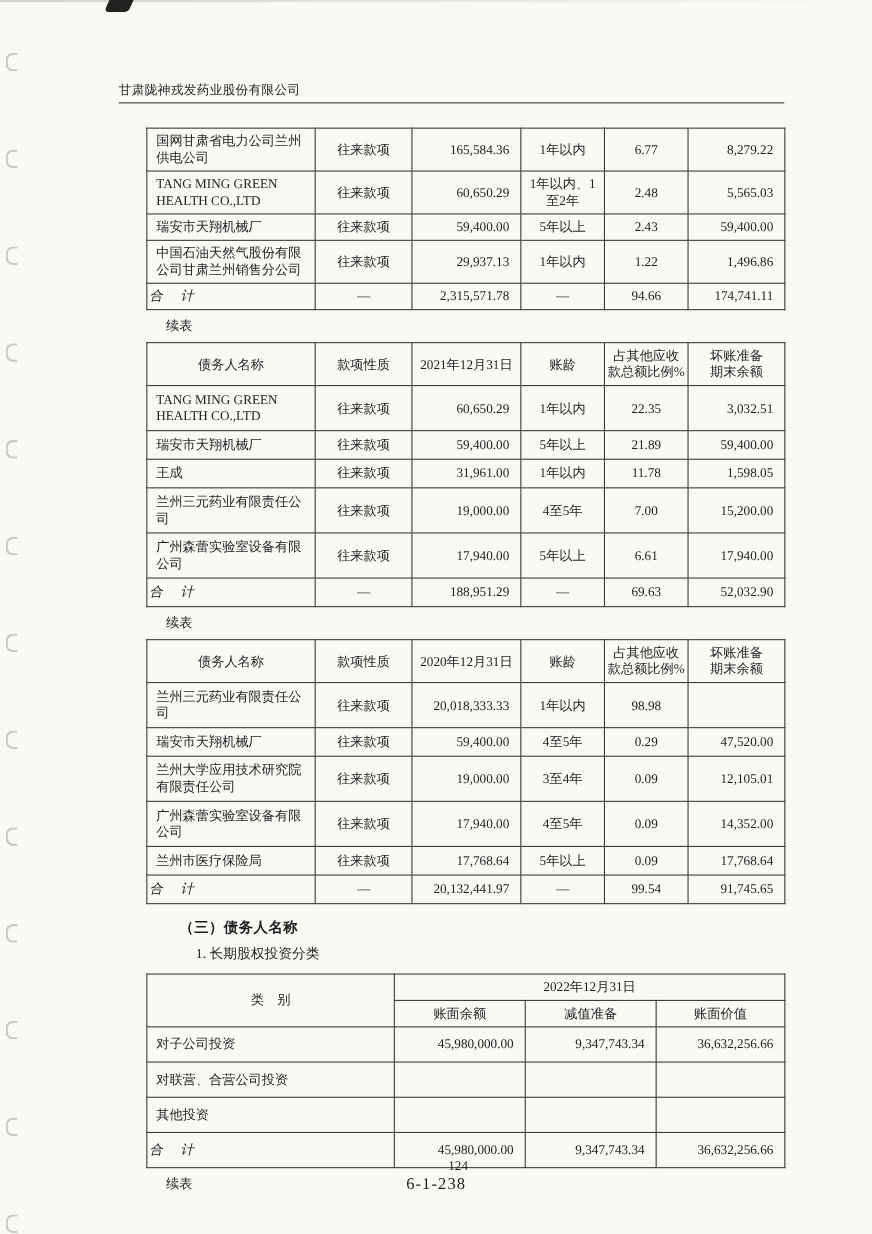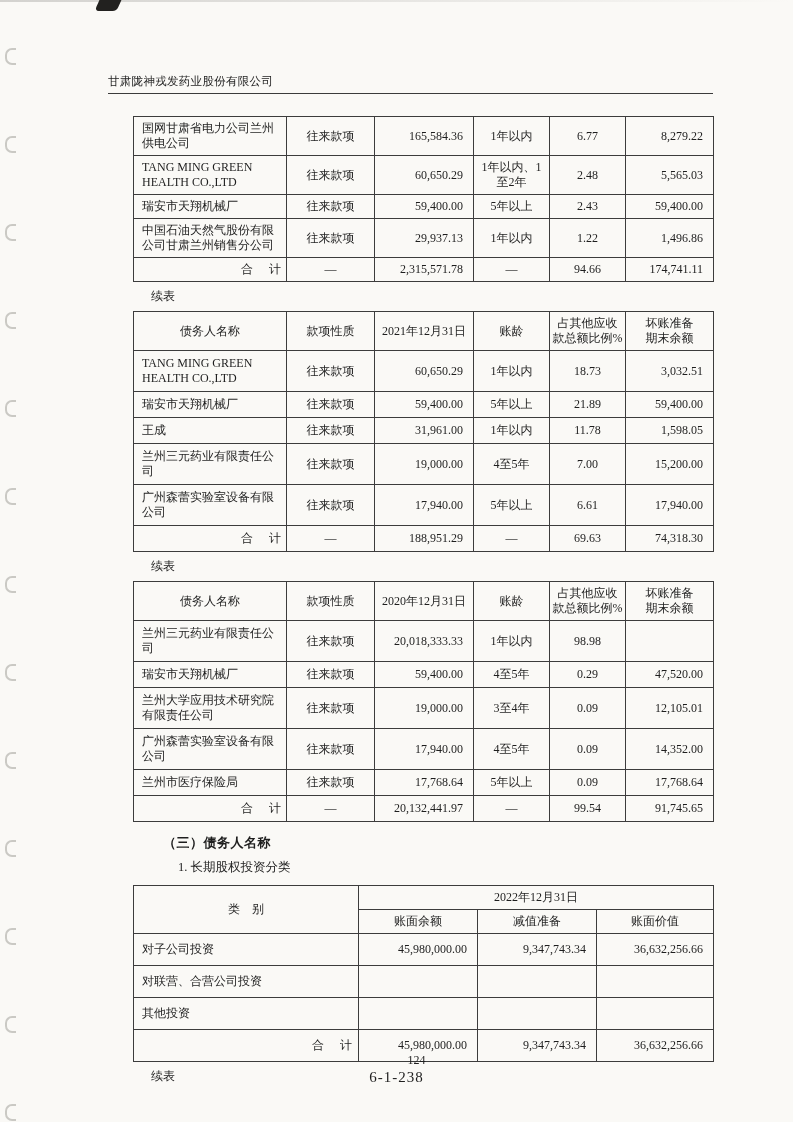--- a/index.html
+++ b/index.html
@@ -21,21 +21,21 @@
   table{border-collapse:collapse;table-layout:fixed;width:580px;margin-left:25px;font-size:12px;}
   th,td{border:1px solid #3c3c3c;vertical-align:middle;line-height:15px;word-break:break-word;}
   th{font-weight:normal;text-align:center;white-space:pre-line;padding:4px 2px;}
   .tbl-compact td{padding:4px 3px;}
   .tbl-roomy td{padding:5px 3px;}
   .tbl-equity td{padding:8px 4px;}
   .tbl-equity th{padding:4px 2px;}
   td.l{text-align:left;padding-left:8px;}
   td.c{text-align:center;}
   td.r{text-align:right;padding-right:10px;}
-  tr.total td:first-child{text-align:right;padding-left:2px;letter-spacing:2px;}
+  tr.total td:first-child{text-align:left;padding-left:2px;letter-spacing:2px;font-style:italic;}
 
   .tbl1{margin-top:22px;}
   .cont-label{font-size:12px;margin:6px 0 6px 43px;}
   .section-heading{font-size:13px;font-weight:bold;margin:12px 0 0 55px;letter-spacing:.5px;}
   .section-sub{font-size:12.5px;margin:7px 0 0 70px;}
   .tbl-equity{margin-top:9px;}
 
   .page-footer{position:absolute;left:0;right:0;top:1053px;text-align:center;}
   .page-num{font-size:12px;display:block;padding-left:40px;}
   .doc-num{font-size:15px;display:block;letter-spacing:1px;margin-top:1px;}
@@ -143,21 +143,21 @@
         <th>坏账准备
 期末余额</th>
       </tr>
     </thead>
     <tbody>
         <tr>
           <td class="l">TANG MING GREEN HEALTH CO.,LTD</td>
           <td class="c">往来款项</td>
           <td class="r">60,650.29</td>
           <td class="c">1年以内</td>
-          <td class="c">18.73</td>
+          <td class="c">22.35</td>
           <td class="r">3,032.51</td>
         </tr>
         <tr>
           <td class="l">瑞安市天翔机械厂</td>
           <td class="c">往来款项</td>
           <td class="r">59,400.00</td>
           <td class="c">5年以上</td>
           <td class="c">21.89</td>
           <td class="r">59,400.00</td>
         </tr>
@@ -184,21 +184,21 @@
           <td class="c">5年以上</td>
           <td class="c">6.61</td>
           <td class="r">17,940.00</td>
         </tr>
         <tr class="total">
           <td class="l">合　计</td>
           <td class="c">—</td>
           <td class="r">188,951.29</td>
           <td class="c">—</td>
           <td class="c">69.63</td>
-          <td class="r">74,318.30</td>
+          <td class="r">52,032.90</td>
         </tr>
       </tbody>
   </table>
 
   <div class="cont-label">续表</div>
 
   <table class="tbl-roomy">
     <colgroup>
         <col style="width:153px">
         <col style="width:88px">

